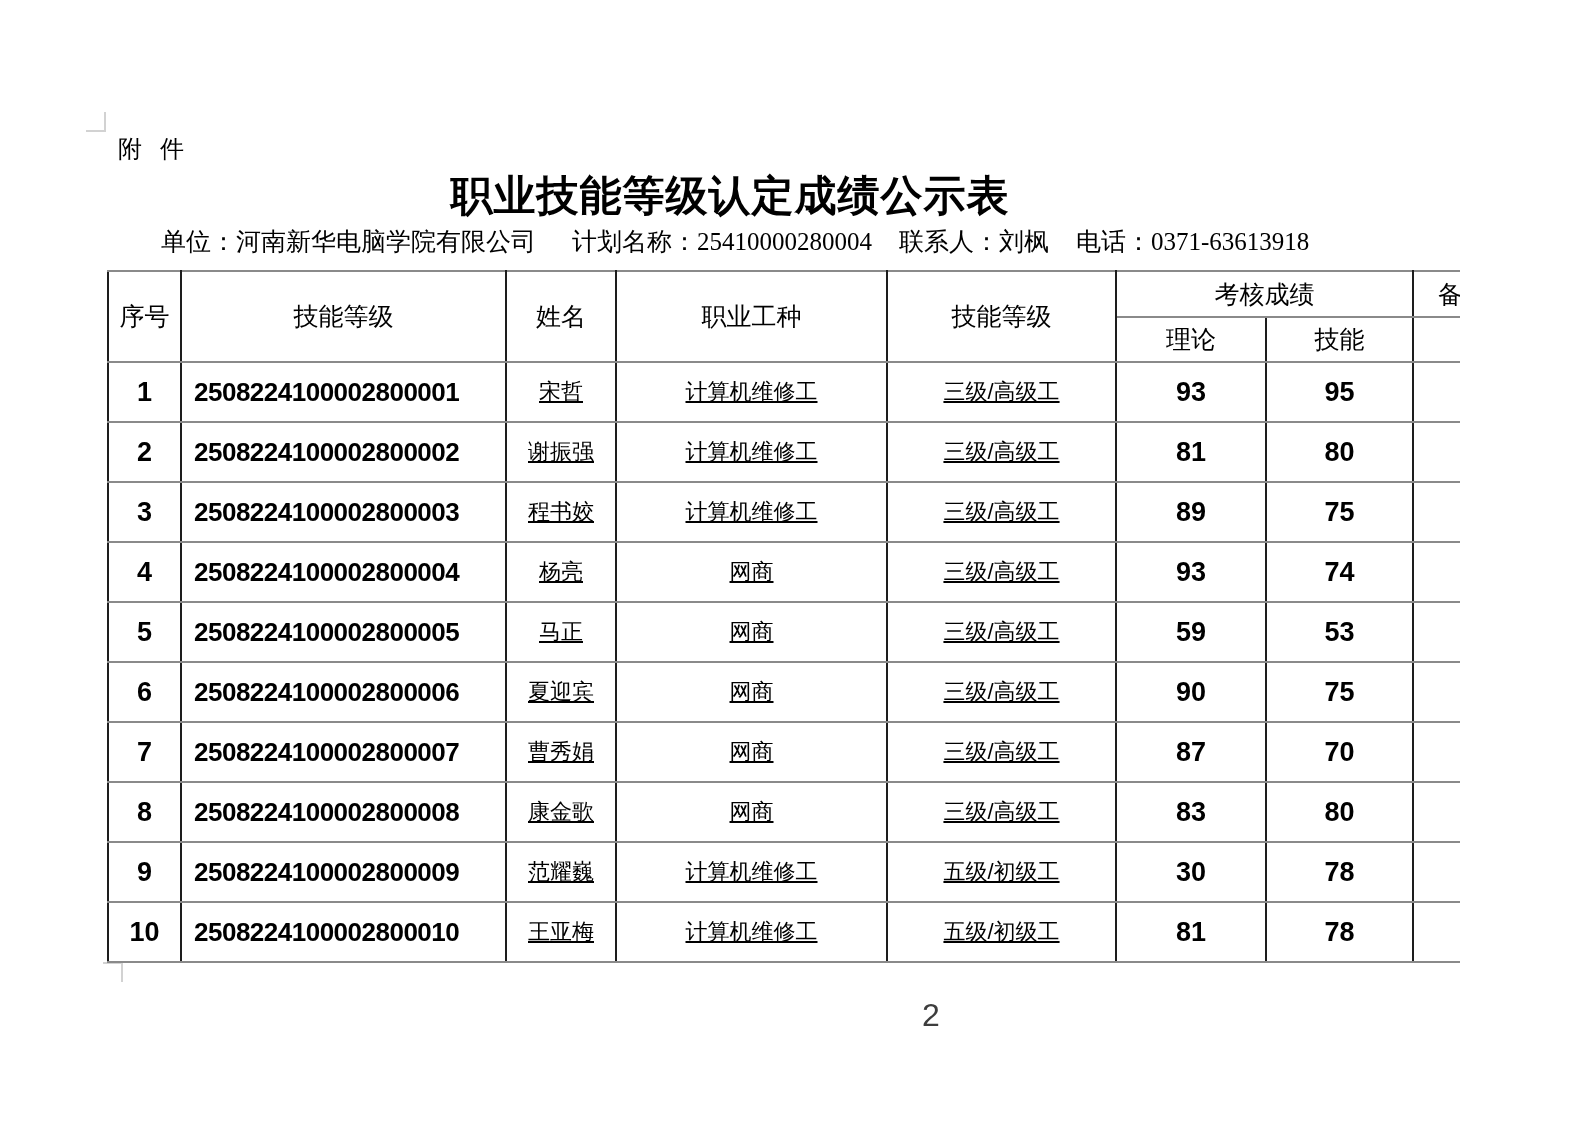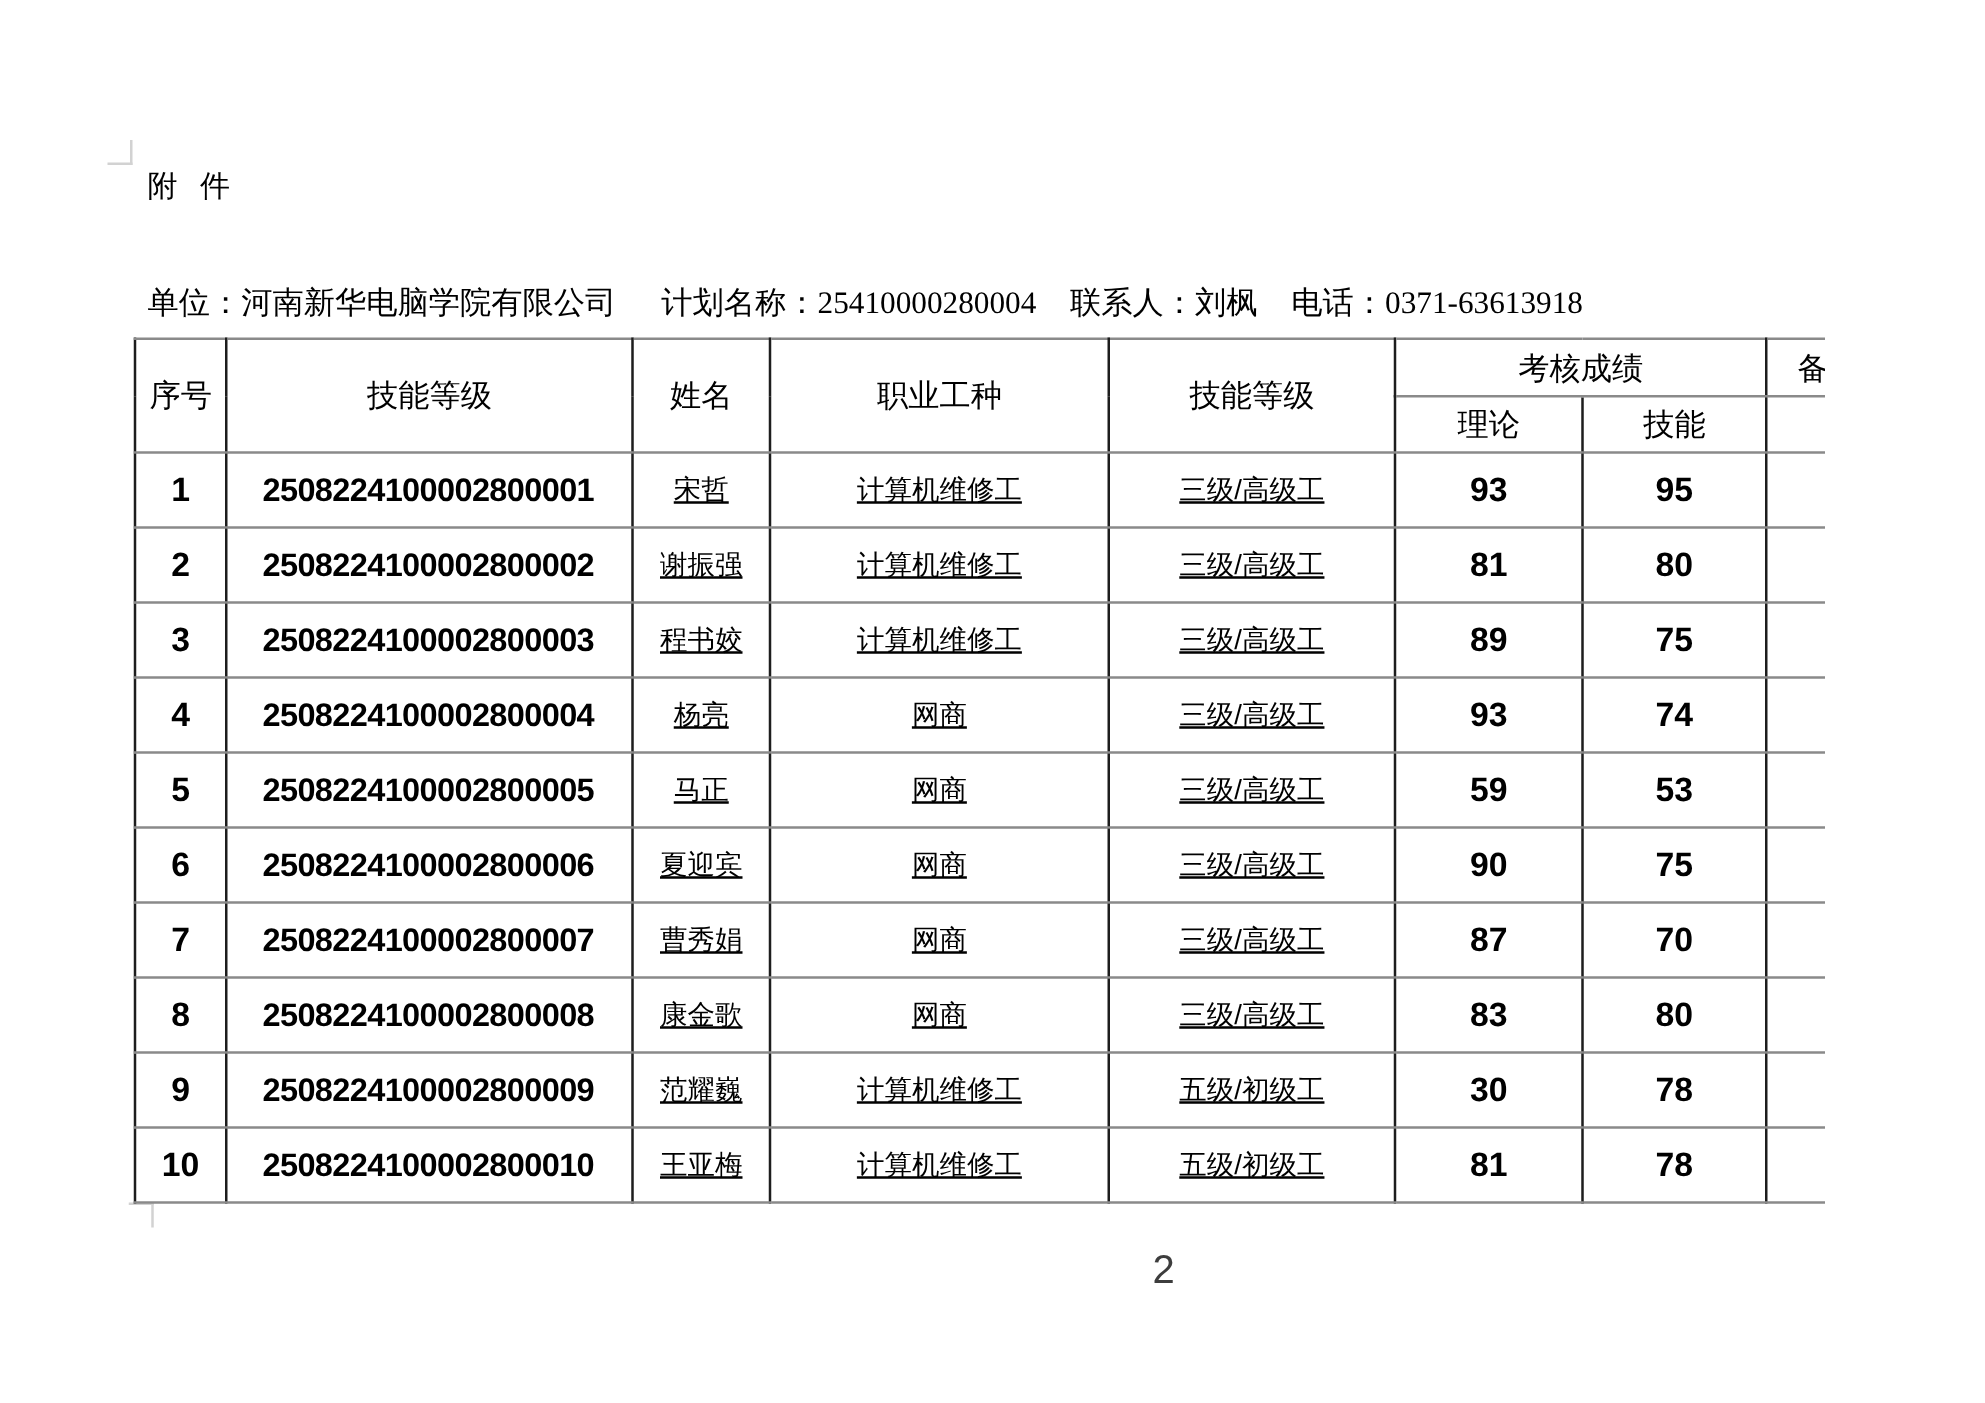--- a/index.html
+++ b/index.html
@@ -23,21 +23,21 @@
   .title {
     position:absolute; left:0; right:0; top:168px; margin:0;
     text-align:center; font-family:"Liberation Sans", sans-serif;
     font-size:42px; font-weight:700; letter-spacing:1px;
   }
 
   .info {
     position:absolute; left:118px; top:225px;
     font-size:25px; white-space:nowrap;
   }
-  .info .seg-unit    { margin-right:36px; }
+  .info .seg-unit    { margin-right:36px;margin-left:43px; }
   .info .seg-plan    { margin-right:27px; }
   .info .seg-contact { margin-right:27px;font-family:Liberation Serif, serif; }
 
   table.score-table {
     position:absolute; left:107px; top:270px; width:1405px;
     border-collapse:collapse; table-layout:fixed;
   }
   .score-table th, .score-table td {
     border:2px solid;
     border-top-color:#8a8a8a; border-bottom-color:#8a8a8a;
@@ -50,21 +50,21 @@
   }
   tr.hrowA { height:46px; }
   tr.hrowB { height:45px; }
   .score-table tbody tr { height:60px; }
 
   td.num {
     font-family:"Liberation Sans", sans-serif;
     font-weight:700; font-size:27px;
   }
   td.exam {
-    text-align:left; padding-left:28px;
+    text-align:left; padding-left:12px;
     font-size:26px; letter-spacing:-0.5px;
   }
   td.cn {
     font-family:"Liberation Sans", sans-serif;
     font-size:22px; font-weight:500;text-decoration:underline;
   }
 
   .pageno {
     position:absolute; left:905px; top:997px; width:52px; text-align:center;
     font-family:"Liberation Sans", sans-serif; font-size:32px;
@@ -76,20 +76,21 @@
 
 <div class="page">
 
   <div class="corner tl"></div>
   <div class="corner tr"></div>
   <div class="corner bl"></div>
   <div class="corner br"></div>
 
   <div class="attachment">附  件</div>
 
+  <h1 class="title">职业技能等级认定成绩公示表</h1>
 
   <div class="info">
     <span class="seg-unit">单位：河南新华电脑学院有限公司</span><span class="seg-plan">计划名称：25410000280004</span><span class="seg-contact">联系人：刘枫</span><span class="seg-phone">电话：0371-63613918</span>
   </div>
 
   <table class="score-table">
     <colgroup>
       <col style="width:73px">
         <col style="width:325px">
         <col style="width:110px">

